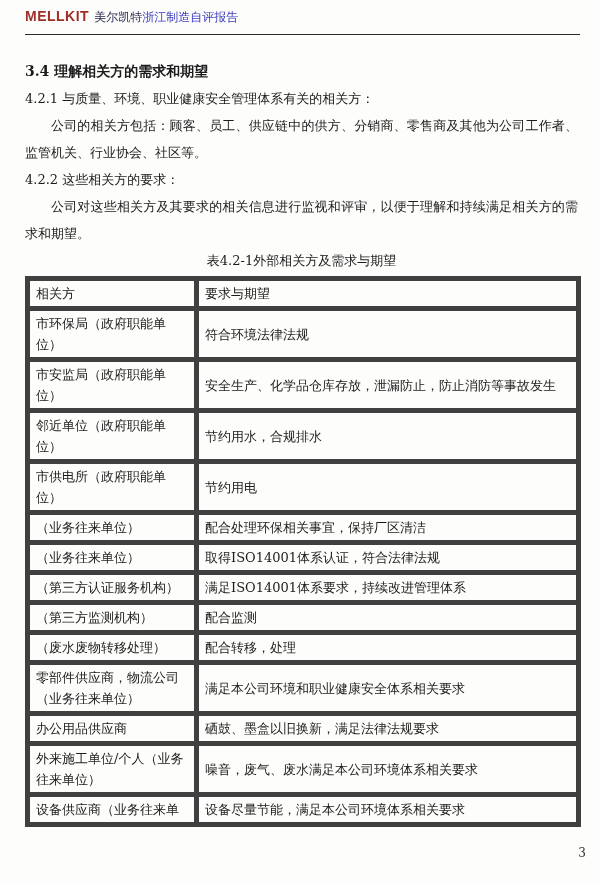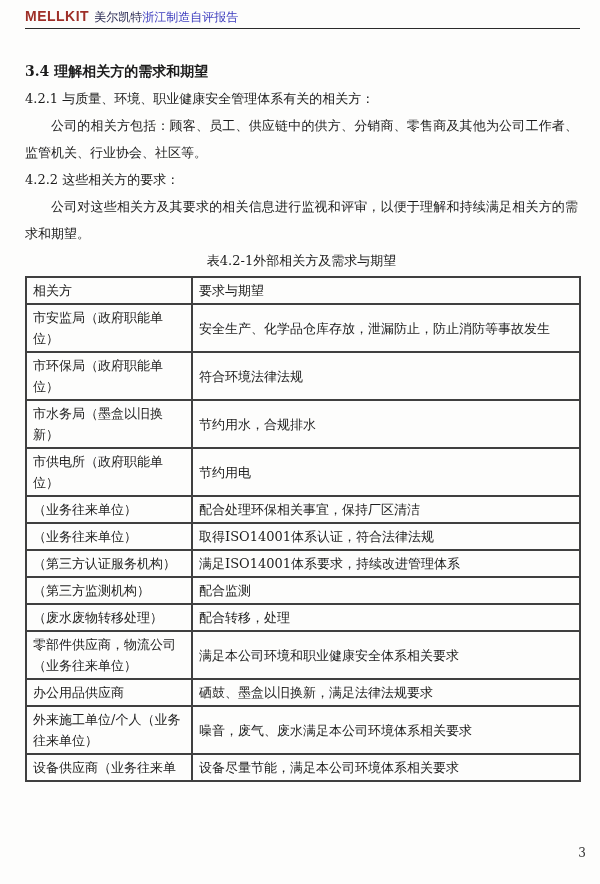--- a/index.html
+++ b/index.html
@@ -12,21 +12,21 @@
     color: #1c1c1c;
     overflow: hidden;
     box-sizing: border-box;
   }
   
   .doc-header {
     position: absolute;
     left: 25px;
     right: 20px;
     top: 6px;
-    padding-bottom: 1px;
+    padding-bottom: 7px;
     border-bottom: 1px solid #2a2a2a;
     font-size: 12px;
     line-height: 20px;
     white-space: nowrap;
   }
   .brand {
     font-family: "Liberation Sans", "DejaVu Sans", sans-serif;
     font-weight: bold;
     font-size: 14px;
     color: #9e2f28;
@@ -68,21 +68,21 @@
     margin: 1px 0 0 0;
   }
   
   table.stakeholders {
     border-collapse: collapse;
     width: 556px;
     margin-top: 2px;
     table-layout: fixed;
   }
   table.stakeholders td {
-    border: 2px solid #404040;
+    border: 5px solid #404040;
     font-size: 13px;
     line-height: 21px;
     padding: 2px 6px;
     vertical-align: middle;
     text-align: left;
     word-break: break-all;
   }
   td.col-party { width: 152px; }
   
   .page-number {
@@ -111,29 +111,29 @@
 
     <div class="table-caption">表4.2-1外部相关方及需求与期望</div>
 
     <table class="stakeholders">
       <tbody>
         <tr>
           <td class="col-party">相关方</td>
           <td>要求与期望</td>
         </tr>
         <tr>
+          <td class="col-party">市环保局（政府职能单位）</td>
+          <td>符合环境法律法规</td>
+        </tr>
+        <tr>
           <td class="col-party">市安监局（政府职能单位）</td>
           <td>安全生产、化学品仓库存放，泄漏防止，防止消防等事故发生</td>
         </tr>
         <tr>
-          <td class="col-party">市环保局（政府职能单位）</td>
-          <td>符合环境法律法规</td>
-        </tr>
-        <tr>
-          <td class="col-party">市水务局（墨盒以旧换新）</td>
+          <td class="col-party">邻近单位（政府职能单位）</td>
           <td>节约用水，合规排水</td>
         </tr>
         <tr>
           <td class="col-party">市供电所（政府职能单位）</td>
           <td>节约用电</td>
         </tr>
         <tr>
           <td class="col-party">（业务往来单位）</td>
           <td>配合处理环保相关事宜，保持厂区清洁</td>
         </tr>

